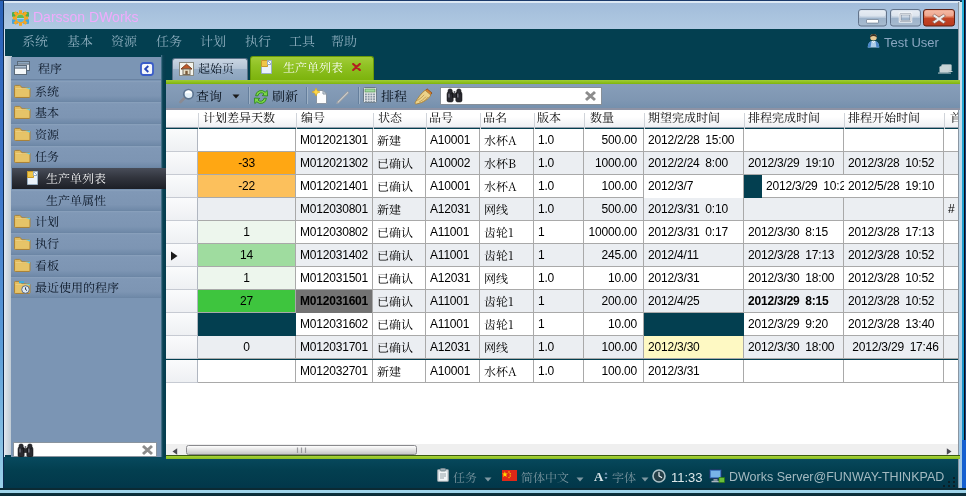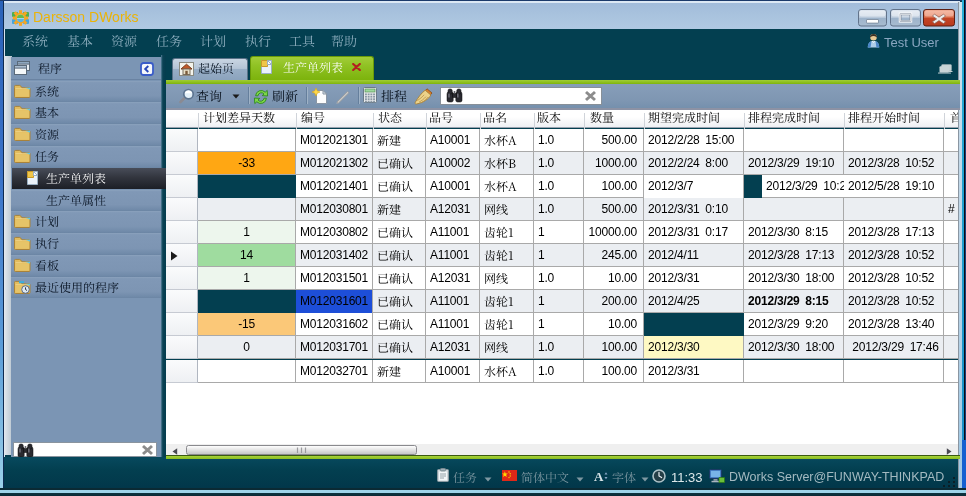--- a/index.html
+++ b/index.html
@@ -129,21 +129,21 @@
           <rect x="2.2" y="1.8" width="3" height="3" transform="rotate(45 3.7 3.3)"></rect>
           <rect x="11.8" y="1.8" width="3" height="3" transform="rotate(45 13.3 3.3)"></rect>
           <rect x="2.2" y="11.2" width="3" height="3" transform="rotate(45 3.7 12.7)"></rect>
           <rect x="11.8" y="11.2" width="3" height="3" transform="rotate(45 13.3 12.7)"></rect>
         </g>
         <circle cx="8.5" cy="8" r="3.6" fill="#e8f4f8"></circle>
         <path d="M4.9 8a3.6 3.6 0 0 1 7.2 0z" fill="#66bb4a"></path>
         <path d="M4.9 8.6a3.6 3.6 0 0 0 7.2 0z" fill="#5ab4e4"></path>
       </svg>
     </div>
-    <div style="left:33px;top:9px;width:200px;height:16px;font-size:14px;color:#eab308;">Darsson DWorks</div>
+    <div style="left:33px;top:9px;width:200px;height:16px;font-size:14px;color:#f0abfc;">Darsson DWorks</div>
     <div style="left:858px;top:8.5px;">
       <svg width="29" height="18" style="" viewBox="0 0 29 18">
         <defs>
           <linearGradient id="mbgmin" x1="0" y1="0" x2="0" y2="1">
             <stop offset="0" stop-color="#d6e0ec"></stop>
             <stop offset="0.48" stop-color="#bccbdc"></stop>
             <stop offset="0.52" stop-color="#9db3ca"></stop>
             <stop offset="1" stop-color="#a8bcd0"></stop>
           </linearGradient>
         </defs>
@@ -819,20 +819,21 @@
       </div>
       <div class="cell gl" style="left:368px;top:0px;width:50px;height:23.1px;background:#ebeef2;border-bottom:1px solid #a9a9a9;padding-left:4px;line-height:22.1px;">1.0</div>
       <div class="cell gl" style="left:418px;top:0px;width:60px;height:23.1px;background:#ebeef2;border-bottom:1px solid #a9a9a9;text-align:right;padding-right:6px;line-height:22.1px;">1000.00</div>
       <div class="cell gl" style="left:478px;top:0px;width:100px;height:23.1px;background:#ebeef2;border-bottom:1px solid #a9a9a9;padding-left:4px;line-height:22.1px;">2012/2/24 8:00</div>
       <div class="cell gl" style="left:578px;top:0px;width:100px;height:23.1px;background:#ebeef2;border-bottom:1px solid #a9a9a9;padding-left:4px;line-height:22.1px;">2012/3/29 19:10</div>
       <div class="cell gl" style="left:678px;top:0px;width:100px;height:23.1px;background:#ebeef2;border-bottom:1px solid #a9a9a9;padding-left:4px;line-height:22.1px;">2012/3/28 10:52</div>
       <div class="cell" style="left:778px;top:0px;width:14px;height:23.1px;background:#ebeef2;border-bottom:1px solid #a9a9a9;line-height:22.1px;padding-left:4px;"></div>
     </div>
     <div class="row" style="left:166px;top:174.7px;width:792px;height:23.1px;">
       <div style="left:0px;top:0px;width:32px;height:23.1px;background:linear-gradient(180deg,#fafbfc,#eef0f3);border-right:1px solid #b0b6c0;border-bottom:1px solid #c6cad2;"></div>
+      <div class="cell gl" style="left:32px;top:0px;width:98px;height:23.1px;background:#fcc05c;text-align:center;line-height:22.1px;border-bottom:1px solid #a9a9a9;">-22</div>
       <div class="cell gl" style="left:130px;top:0px;width:77px;height:23.1px;background:#ffffff;border-bottom:1px solid #a9a9a9;padding-left:4px;line-height:22.1px;">M012021401</div>
       <div class="cell gl" style="left:207px;top:0px;width:53px;height:23.1px;background:#ffffff;border-bottom:1px solid #a9a9a9;padding-left:4px;line-height:22.1px;">
         <svg class="ck" width="36" height="14" style="">
           <g transform="translate(0,11) scale(0.0120,0.0120)" fill="currentColor">
             <use href="#g24050" x="0"></use>
             <use href="#g30830" x="1000"></use>
             <use href="#g35748" x="2000"></use>
           </g>
         </svg>
       </div>
@@ -971,21 +972,22 @@
       </div>
       <div class="cell gl" style="left:368px;top:0px;width:50px;height:23.1px;background:#ffffff;border-bottom:1px solid #a9a9a9;padding-left:4px;line-height:22.1px;">1.0</div>
       <div class="cell gl" style="left:418px;top:0px;width:60px;height:23.1px;background:#ffffff;border-bottom:1px solid #a9a9a9;text-align:right;padding-right:6px;line-height:22.1px;">10.00</div>
       <div class="cell gl" style="left:478px;top:0px;width:100px;height:23.1px;background:#ffffff;border-bottom:1px solid #a9a9a9;padding-left:4px;line-height:22.1px;">2012/3/31</div>
       <div class="cell gl" style="left:578px;top:0px;width:100px;height:23.1px;background:#ffffff;border-bottom:1px solid #a9a9a9;padding-left:4px;line-height:22.1px;">2012/3/30 18:00</div>
       <div class="cell gl" style="left:678px;top:0px;width:100px;height:23.1px;background:#ffffff;border-bottom:1px solid #a9a9a9;padding-left:4px;line-height:22.1px;">2012/3/28 10:52</div>
       <div class="cell" style="left:778px;top:0px;width:14px;height:23.1px;background:#ffffff;border-bottom:1px solid #a9a9a9;line-height:22.1px;padding-left:4px;"></div>
     </div>
     <div class="row" style="left:166px;top:290.2px;width:792px;height:23.1px;">
       <div style="left:0px;top:0px;width:32px;height:23.1px;background:linear-gradient(180deg,#fafbfc,#eef0f3);border-right:1px solid #b0b6c0;border-bottom:1px solid #c6cad2;"></div>
-      <div class="cell gl" style="left:130px;top:0px;width:77px;height:36px;background:#1d4ed8;border-bottom:1px solid #a9a9a9;padding-left:4px;line-height:22.1px;">M012031601</div>
+      <div class="cell gl" style="left:32px;top:0px;width:98px;height:23.1px;background:#3ec53e;text-align:center;line-height:22.1px;border-bottom:1px solid #a9a9a9;">27</div>
+      <div class="cell gl" style="left:130px;top:0px;width:77px;height:36px;background:#737373;border-bottom:1px solid #a9a9a9;padding-left:4px;line-height:22.1px;font-weight:bold;">M012031601</div>
       <div class="cell gl" style="left:207px;top:0px;width:53px;height:23.1px;background:#ebeef2;border-bottom:1px solid #a9a9a9;padding-left:4px;line-height:22.1px;">
         <svg class="ck" width="36" height="14" style="">
           <g transform="translate(0,11) scale(0.0120,0.0120)" fill="currentColor">
             <use href="#g24050" x="0"></use>
             <use href="#g30830" x="1000"></use>
             <use href="#g35748" x="2000"></use>
           </g>
         </svg>
       </div>
       <div class="cell gl" style="left:260px;top:0px;width:54px;height:23.1px;background:#ebeef2;border-bottom:1px solid #a9a9a9;padding-left:4px;line-height:22.1px;">A11001</div>
@@ -1000,21 +1002,20 @@
       </div>
       <div class="cell gl" style="left:368px;top:0px;width:50px;height:23.1px;background:#ebeef2;border-bottom:1px solid #a9a9a9;padding-left:4px;line-height:22.1px;">1</div>
       <div class="cell gl" style="left:418px;top:0px;width:60px;height:23.1px;background:#ebeef2;border-bottom:1px solid #a9a9a9;text-align:right;padding-right:6px;line-height:22.1px;">200.00</div>
       <div class="cell gl" style="left:478px;top:0px;width:100px;height:23.1px;background:#ebeef2;border-bottom:1px solid #a9a9a9;padding-left:4px;line-height:22.1px;">2012/4/25</div>
       <div class="cell gl" style="left:578px;top:0px;width:100px;height:23.1px;background:#ebeef2;border-bottom:1px solid #a9a9a9;padding-left:4px;line-height:22.1px;font-weight:bold;">2012/3/29 8:15</div>
       <div class="cell gl" style="left:678px;top:0px;width:100px;height:23.1px;background:#ebeef2;border-bottom:1px solid #a9a9a9;padding-left:4px;line-height:22.1px;">2012/3/28 10:52</div>
       <div class="cell" style="left:778px;top:0px;width:14px;height:23.1px;background:#ebeef2;border-bottom:1px solid #a9a9a9;line-height:22.1px;padding-left:4px;"></div>
     </div>
     <div class="row" style="left:166px;top:313.3px;width:792px;height:23.1px;">
       <div style="left:0px;top:0px;width:32px;height:23.1px;background:linear-gradient(180deg,#fafbfc,#eef0f3);border-right:1px solid #b0b6c0;border-bottom:1px solid #c6cad2;"></div>
-      <div class="cell gl" style="left:32px;top:0px;width:98px;height:23.1px;background:#fbc878;text-align:center;line-height:22.1px;border-bottom:1px solid #a9a9a9;">-15</div>
       <div class="cell gl" style="left:130px;top:0px;width:77px;height:23.1px;background:#ffffff;border-bottom:1px solid #a9a9a9;padding-left:4px;line-height:22.1px;">M012031602</div>
       <div class="cell gl" style="left:207px;top:0px;width:53px;height:23.1px;background:#ffffff;border-bottom:1px solid #a9a9a9;padding-left:4px;line-height:22.1px;">
         <svg class="ck" width="36" height="14" style="">
           <g transform="translate(0,11) scale(0.0120,0.0120)" fill="currentColor">
             <use href="#g24050" x="0"></use>
             <use href="#g30830" x="1000"></use>
             <use href="#g35748" x="2000"></use>
           </g>
         </svg>
       </div>

